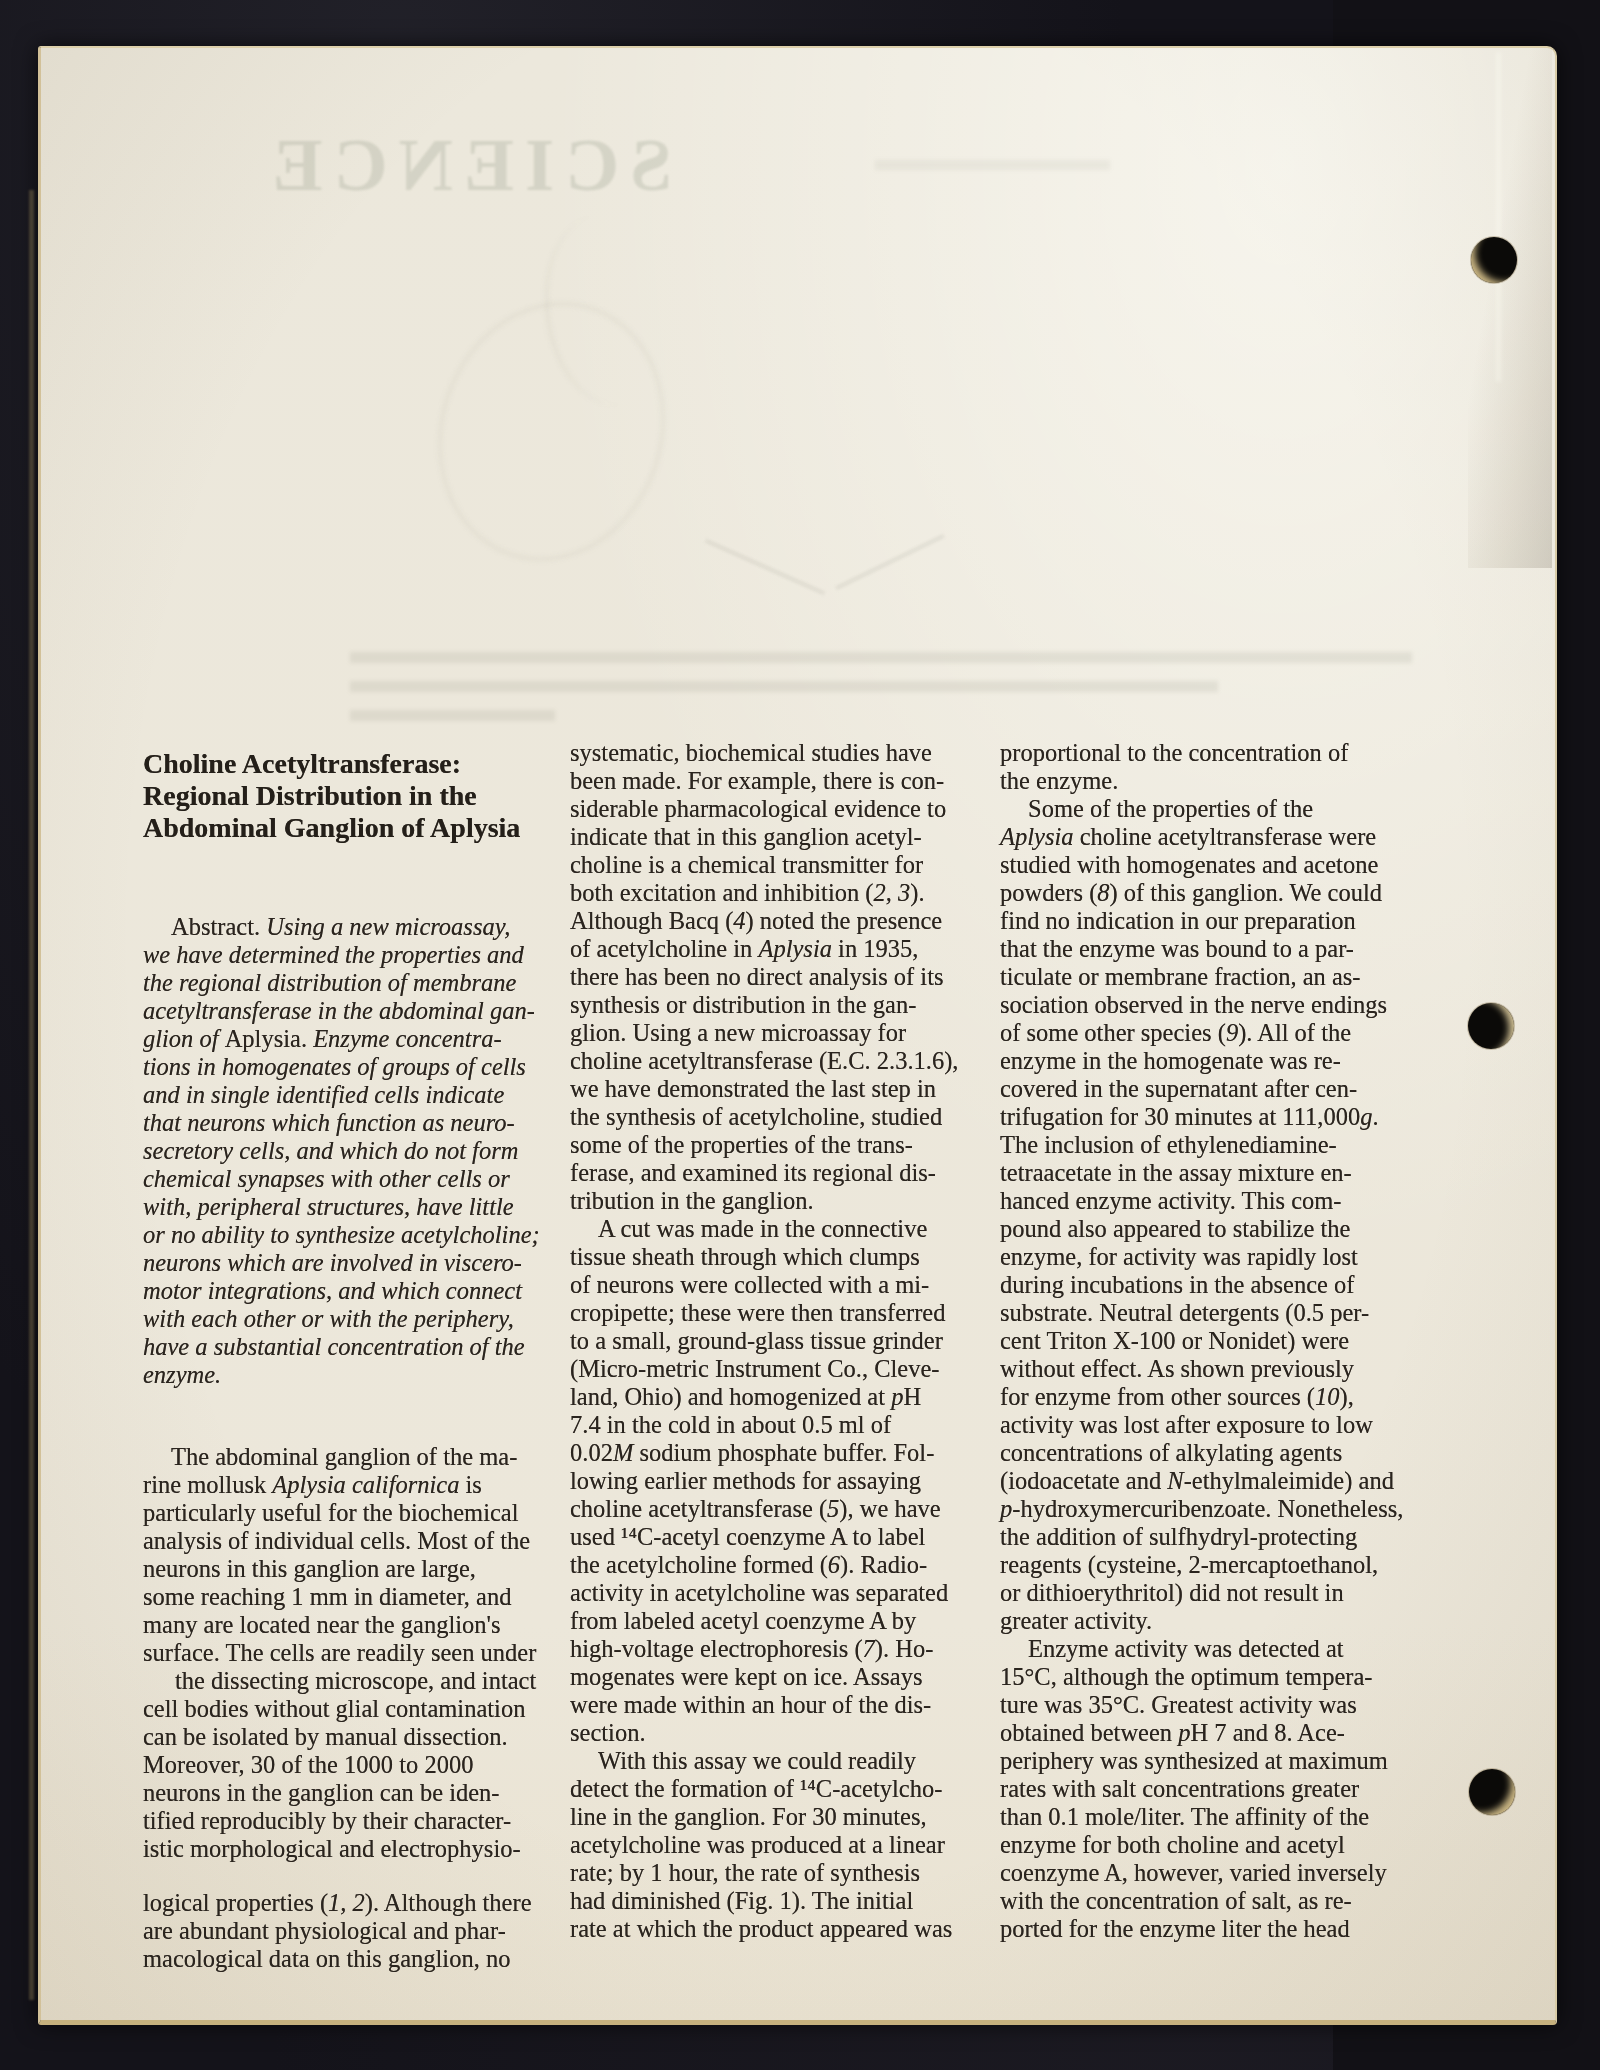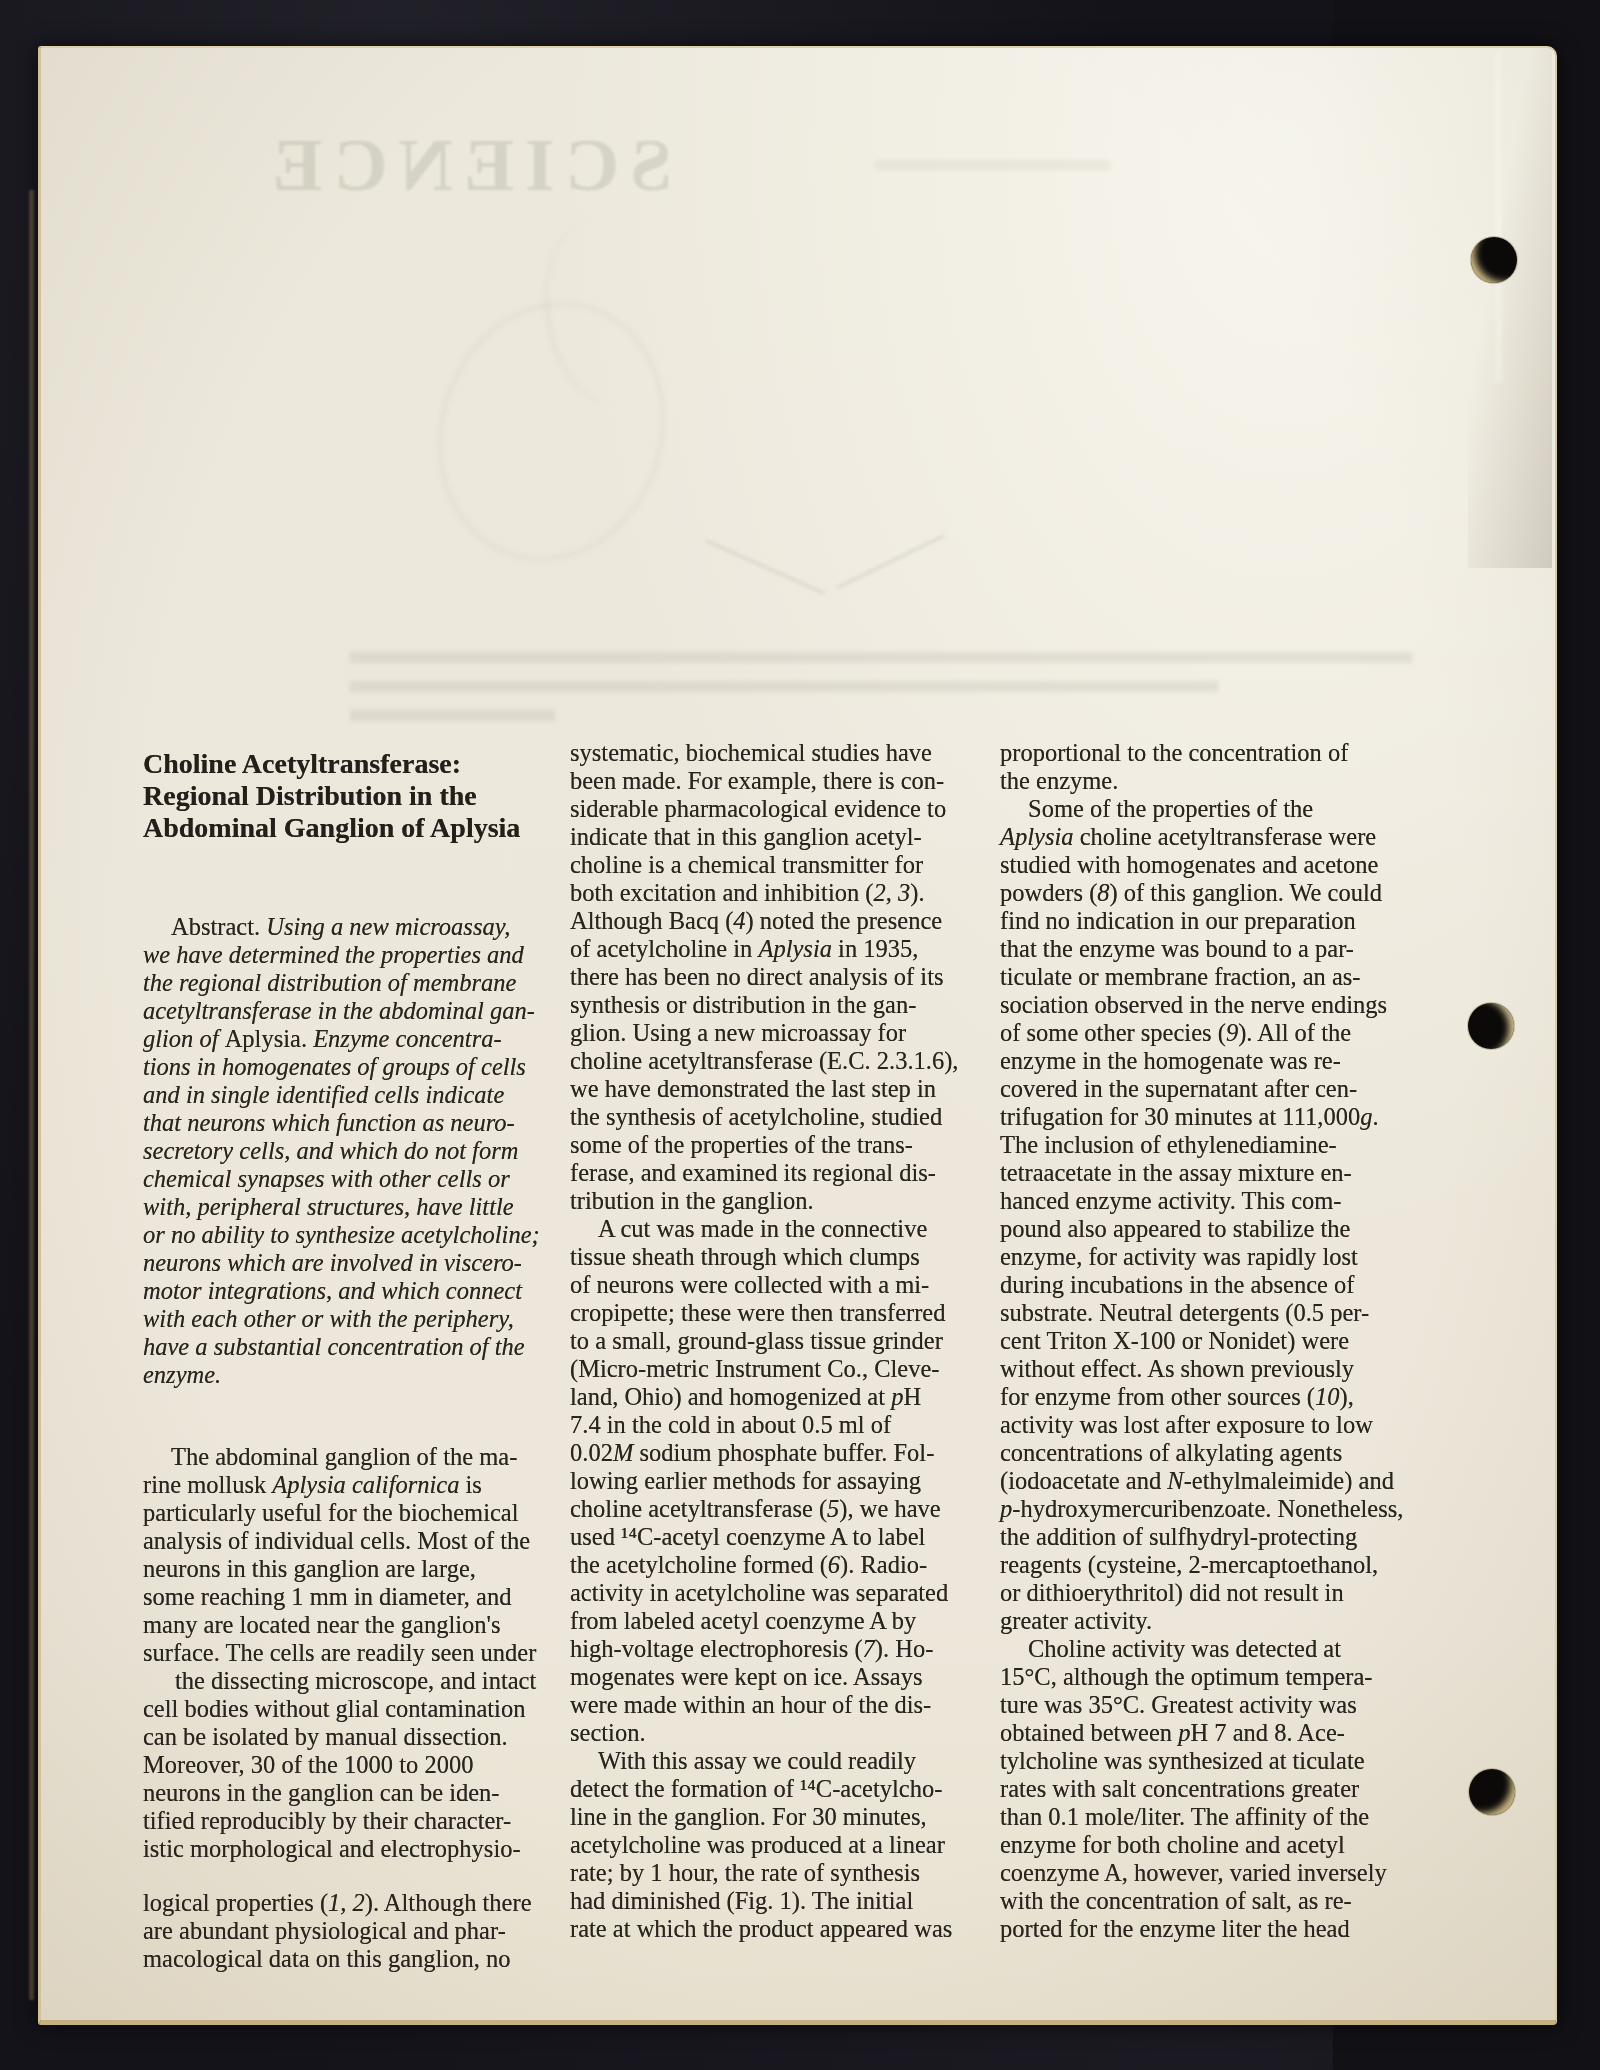--- a/index.html
+++ b/index.html
@@ -238,25 +238,25 @@
       <div class="line" style="word-spacing: 0px;">without effect. As shown previously</div>
       <div class="line" style="word-spacing: 0px;">for enzyme from other sources (<em>10</em>),</div>
       <div class="line" style="word-spacing: 0px;">activity was lost after exposure to low</div>
       <div class="line" style="word-spacing: 0px;">concentrations of alkylating agents</div>
       <div class="line" style="word-spacing: 0px;">(iodoacetate and <em>N</em>-ethylmaleimide) and</div>
       <div class="line" style="word-spacing: 0px;"><em>p</em>-hydroxymercuribenzoate. Nonetheless,</div>
       <div class="line" style="word-spacing: 0px;">the addition of sulfhydryl-protecting</div>
       <div class="line" style="word-spacing: 0px;">reagents (cysteine, 2-mercaptoethanol,</div>
       <div class="line" style="word-spacing: 0px;">or dithioerythritol) did not result in</div>
       <div class="line end" style="word-spacing: 0px;">greater activity.</div>
-      <div class="line indent" style="word-spacing: 0px;">Choline activity was detected at</div>
+      <div class="line indent" style="word-spacing: 0px;">Enzyme activity was detected at</div>
       <div class="line" style="word-spacing: 0px;">15°C, although the optimum tempera-</div>
       <div class="line" style="word-spacing: 0px;">ture was 35°C. Greatest activity was</div>
       <div class="line" style="word-spacing: 0px;">obtained between <em>p</em>H 7 and 8. Ace-</div>
-      <div class="line" style="word-spacing: 0px;">tylcholine was synthesized at ticulate</div>
+      <div class="line" style="word-spacing: 0px;">periphery was synthesized at maximum</div>
       <div class="line" style="word-spacing: 0px;">rates with salt concentrations greater</div>
       <div class="line" style="word-spacing: 0px;">than 0.1 mole/liter. The affinity of the</div>
       <div class="line" style="word-spacing: 0px;">enzyme for both choline and acetyl</div>
       <div class="line" style="word-spacing: 0px;">coenzyme A, however, varied inversely</div>
       <div class="line" style="word-spacing: 0px;">with the concentration of salt, as re-</div>
       <div class="line" style="word-spacing: 0px;">ported for the enzyme liter the head</div>
     </div>
 
   <div class="hole hole-1"></div>
   <div class="hole hole-2"></div>

